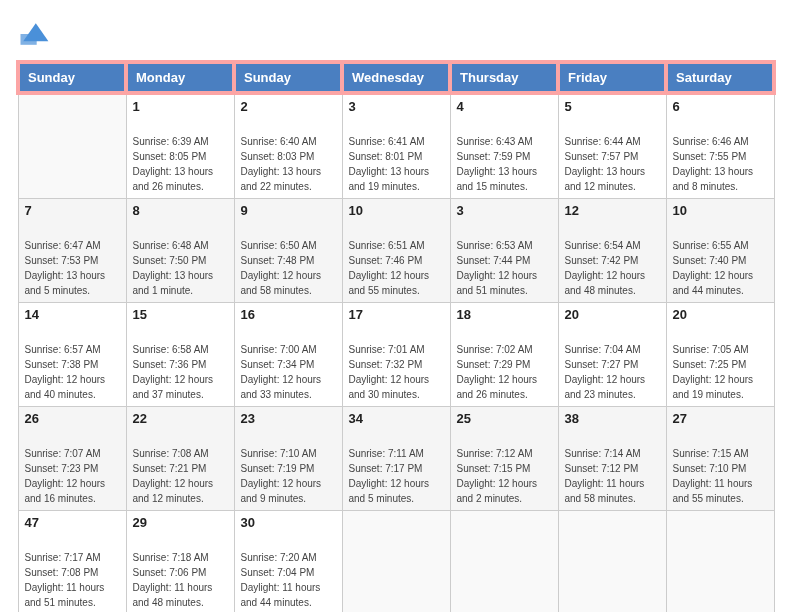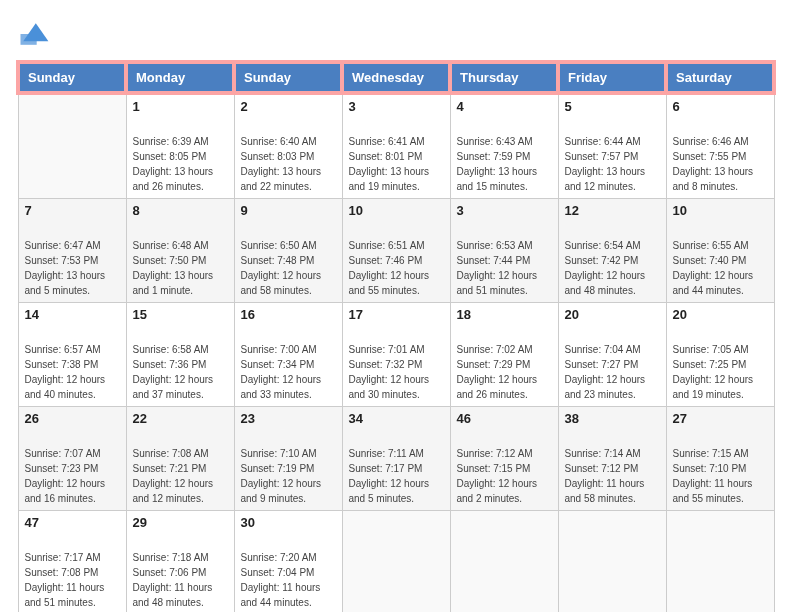--- a/index.html
+++ b/index.html
@@ -218,21 +218,21 @@
         </td>
         <td>
           <span class="day-number">23</span>
           <div class="day-info">Sunrise: 7:10 AM<br>Sunset: 7:19 PM<br>Daylight: 12 hours and 9 minutes.</div>
         </td>
         <td>
           <span class="day-number">34</span>
           <div class="day-info">Sunrise: 7:11 AM<br>Sunset: 7:17 PM<br>Daylight: 12 hours and 5 minutes.</div>
         </td>
         <td>
-          <span class="day-number">46</span>
+          <span class="day-number">25</span>
           <div class="day-info">Sunrise: 7:12 AM<br>Sunset: 7:15 PM<br>Daylight: 12 hours and 2 minutes.</div>
         </td>
         <td>
           <span class="day-number">38</span>
           <div class="day-info">Sunrise: 7:14 AM<br>Sunset: 7:12 PM<br>Daylight: 11 hours and 58 minutes.</div>
         </td>
         <td>
           <span class="day-number">27</span>
           <div class="day-info">Sunrise: 7:15 AM<br>Sunset: 7:10 PM<br>Daylight: 11 hours and 55 minutes.</div>
         </td>

